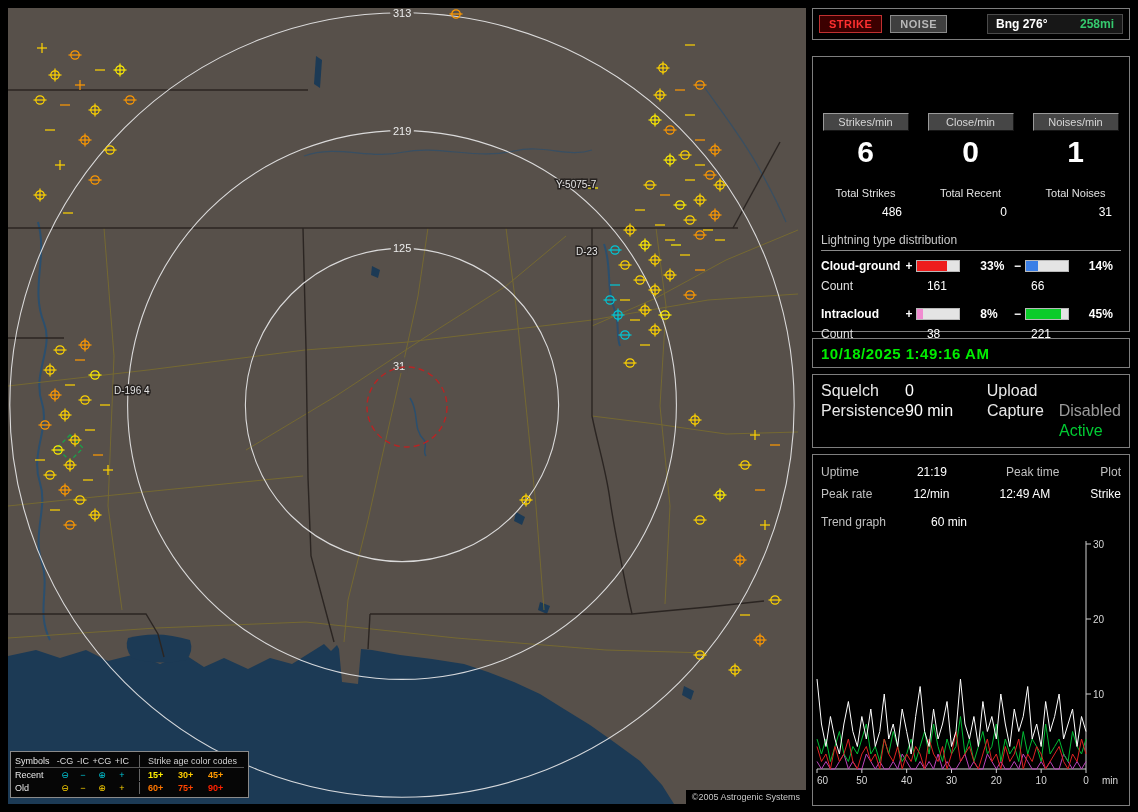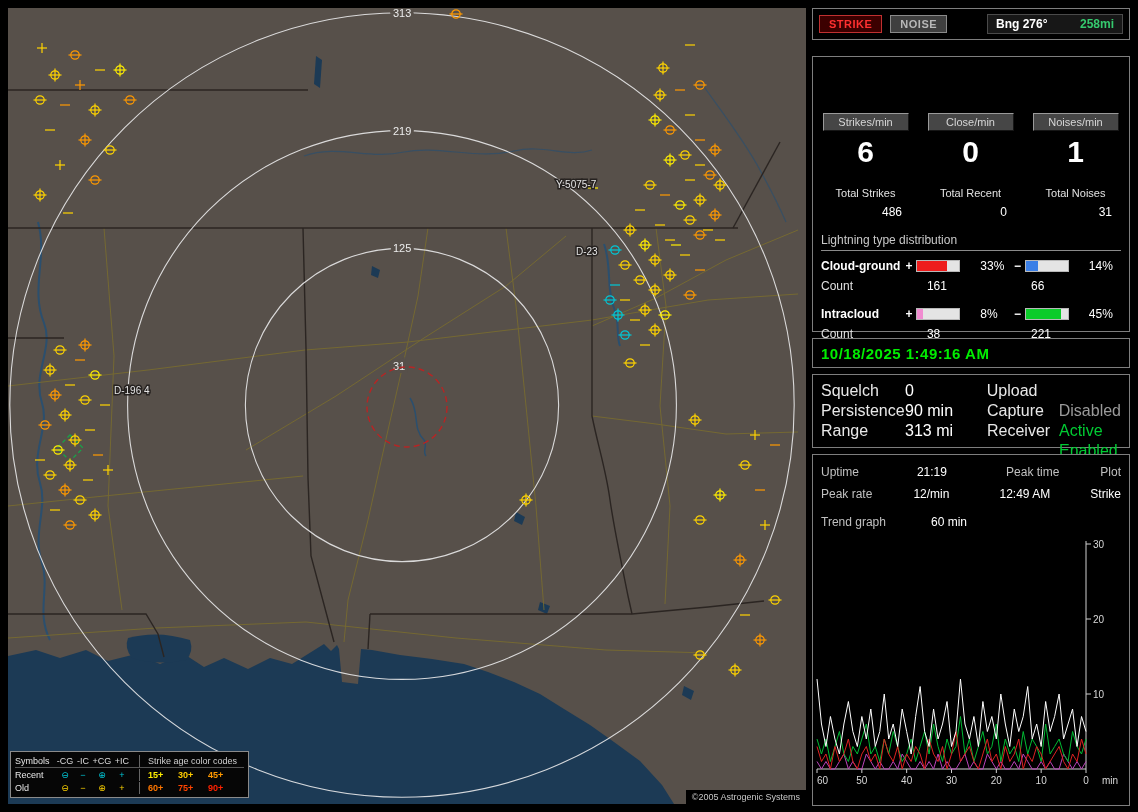--- a/index.html
+++ b/index.html
@@ -48,21 +48,21 @@
   .tlabel{font-size:11px;color:#e2e2e2;}
   .tvalue{font-size:12px;color:#fff;text-align:right;padding-right:16px;margin-top:6px;}
   
   #dist{padding:0 8px;}
   #dist-title{font-size:12px;color:#c9c9c9;margin-top:14px;padding-bottom:3px;border-bottom:1px solid #8a8a8a;}
   .drow{display:flex;align-items:center;margin-top:8px;height:14px;}
   .dlabel{width:98px;font-size:12px;font-weight:bold;color:#fff;}
   .sign{width:12px;font-size:12px;font-weight:bold;color:#fff;text-align:center;}
   .bar{width:50px;height:10px;border:1px solid #b8b8b8;background:#e4e4e4;position:relative;margin:0 4px 0 2px;}
   .fill{position:absolute;left:0;top:0;bottom:0;}
-  .pct{width:38px;font-size:12px;font-weight:normal;color:#fff;margin-left:16px;}
+  .pct{width:38px;font-size:12px;font-weight:bold;color:#fff;margin-left:16px;}
   .crow{display:flex;margin-top:6px;height:14px;}
   .clabel{width:98px;font-size:12px;color:#e0e0e0;}
   .cnt{width:110px;font-size:12px;color:#fff;padding-left:14px;box-sizing:border-box;}
   
   #clock{color:#00ee00;font-size:15px;font-weight:bold;padding:6px 8px;letter-spacing:.5px;}
   
   .srow{display:flex;padding:0 8px;height:20px;align-items:center;font-size:16px;}
   .sl1{width:84px;color:#e8e8e8;} .sv1{width:82px;color:#fff;}
   .sl2{width:72px;color:#e8e8e8;} .sv2{color:#fff;margin-top:40px;}
   .green{color:#00cc33 !important;} .dim{color:#9a9a9a !important;}
@@ -484,26 +484,20 @@
       <span class="sv1">0</span>
       <span class="sl2">Upload</span>
       <span class="sv2 dim">Disabled</span>
     </div>
     <div class="srow">
       <span class="sl1">Persistence</span>
       <span class="sv1">90 min</span>
       <span class="sl2">Capture</span>
       <span class="sv2 green">Active</span>
     </div>
-    <div class="srow">
-      <span class="sl1">Range</span>
-      <span class="sv1">313 mi</span>
-      <span class="sl2">Receiver</span>
-      <span class="sv2 green">Enabled</span>
-    </div>
   </div>
 
   <div class="box" id="box-status" style="padding-top:6px;">
     <div class="strow">
       <span class="stl c1">Uptime</span>
       <span class="stv c2">21:19</span>
       <span class="stl c3">Peak time</span>
       <span class="stl c4">Plot</span>
     </div>
     <div class="strow">

